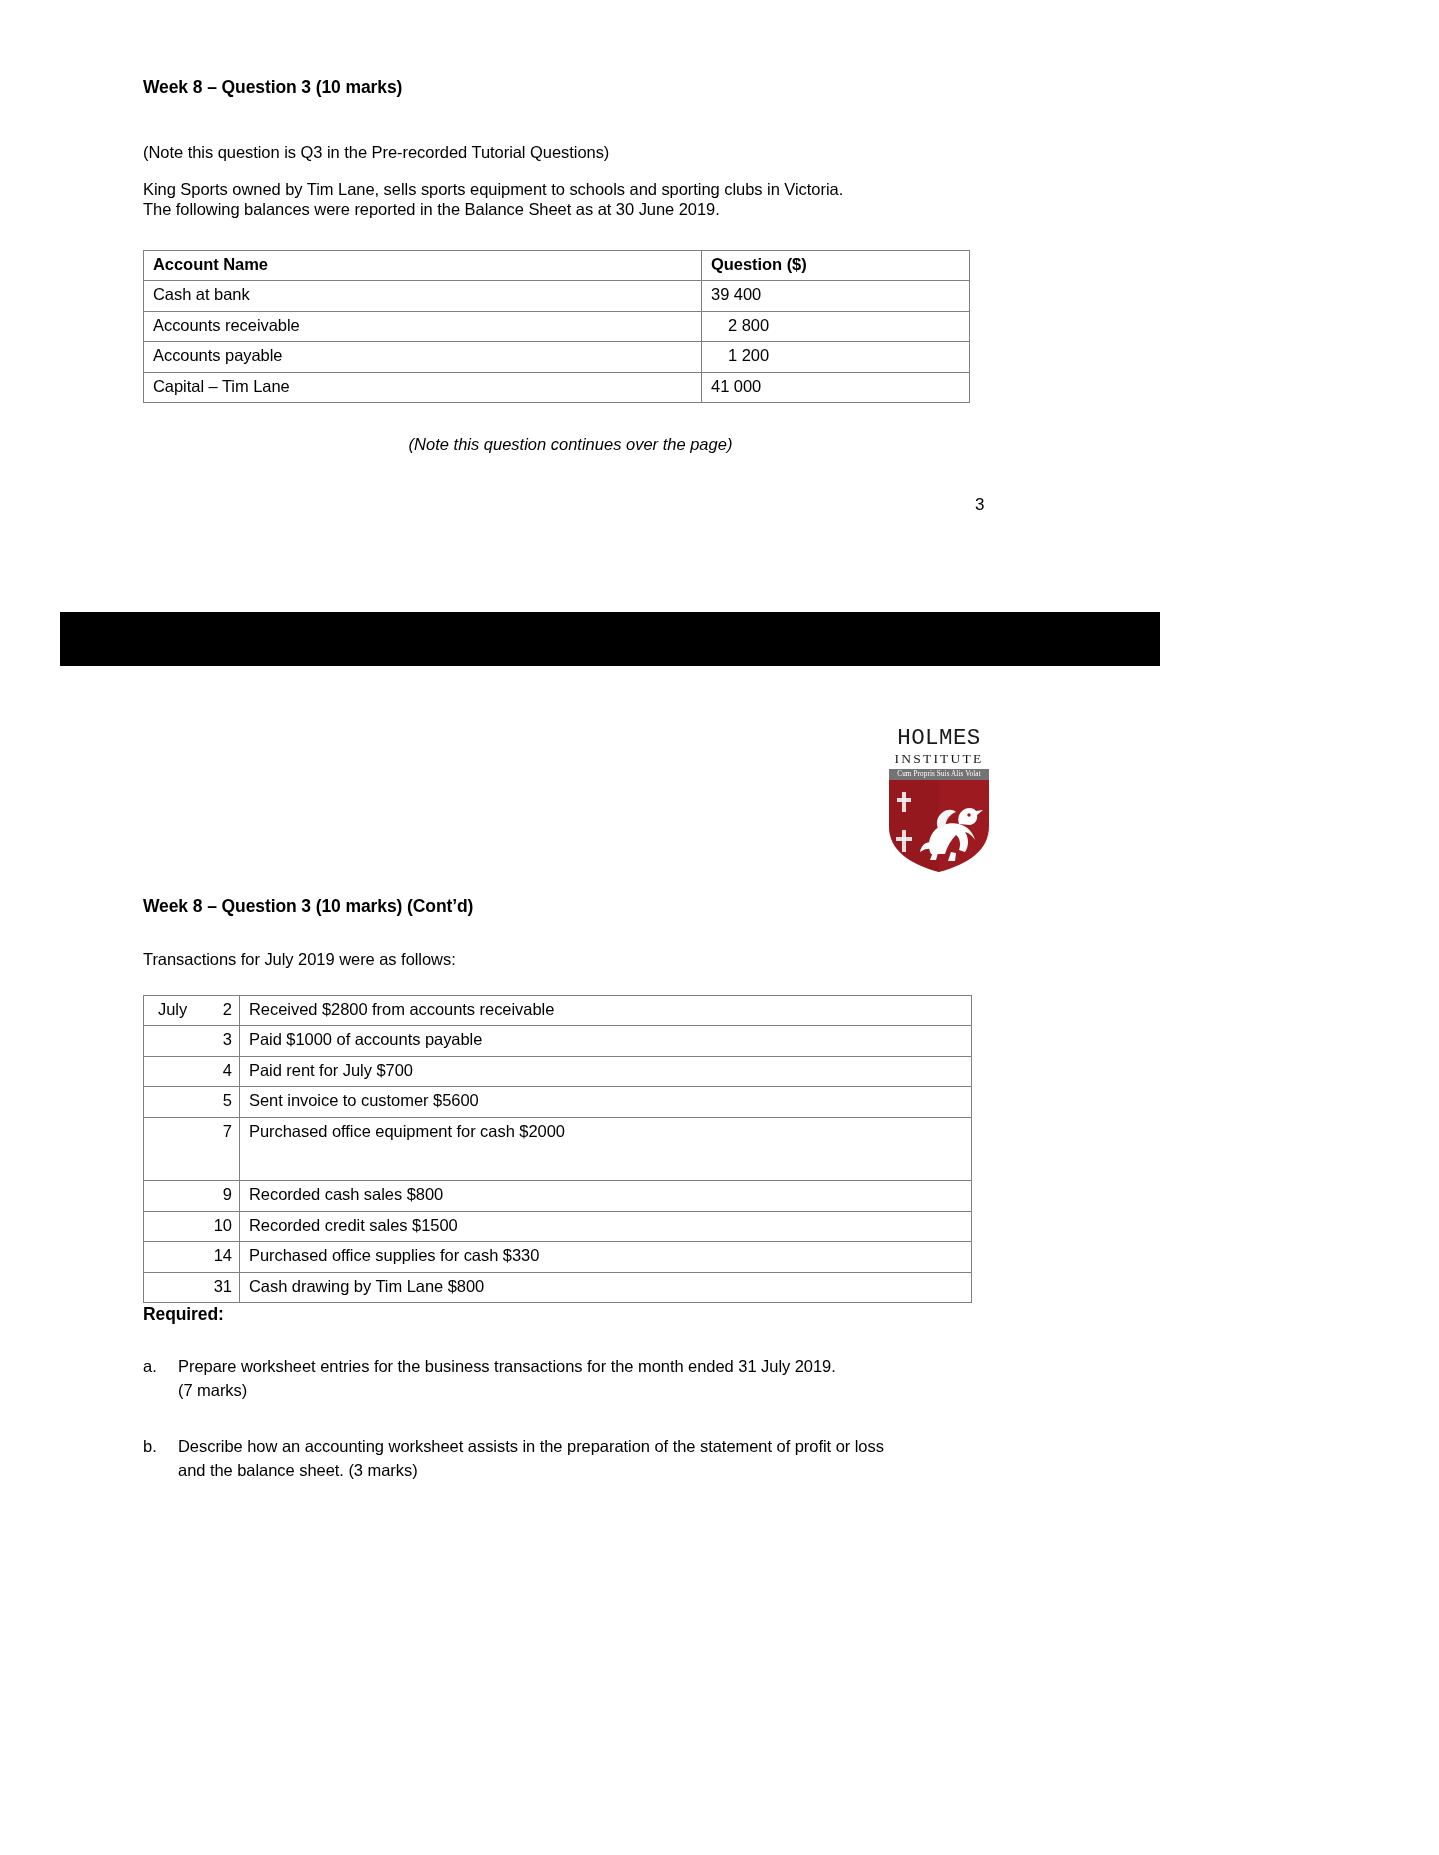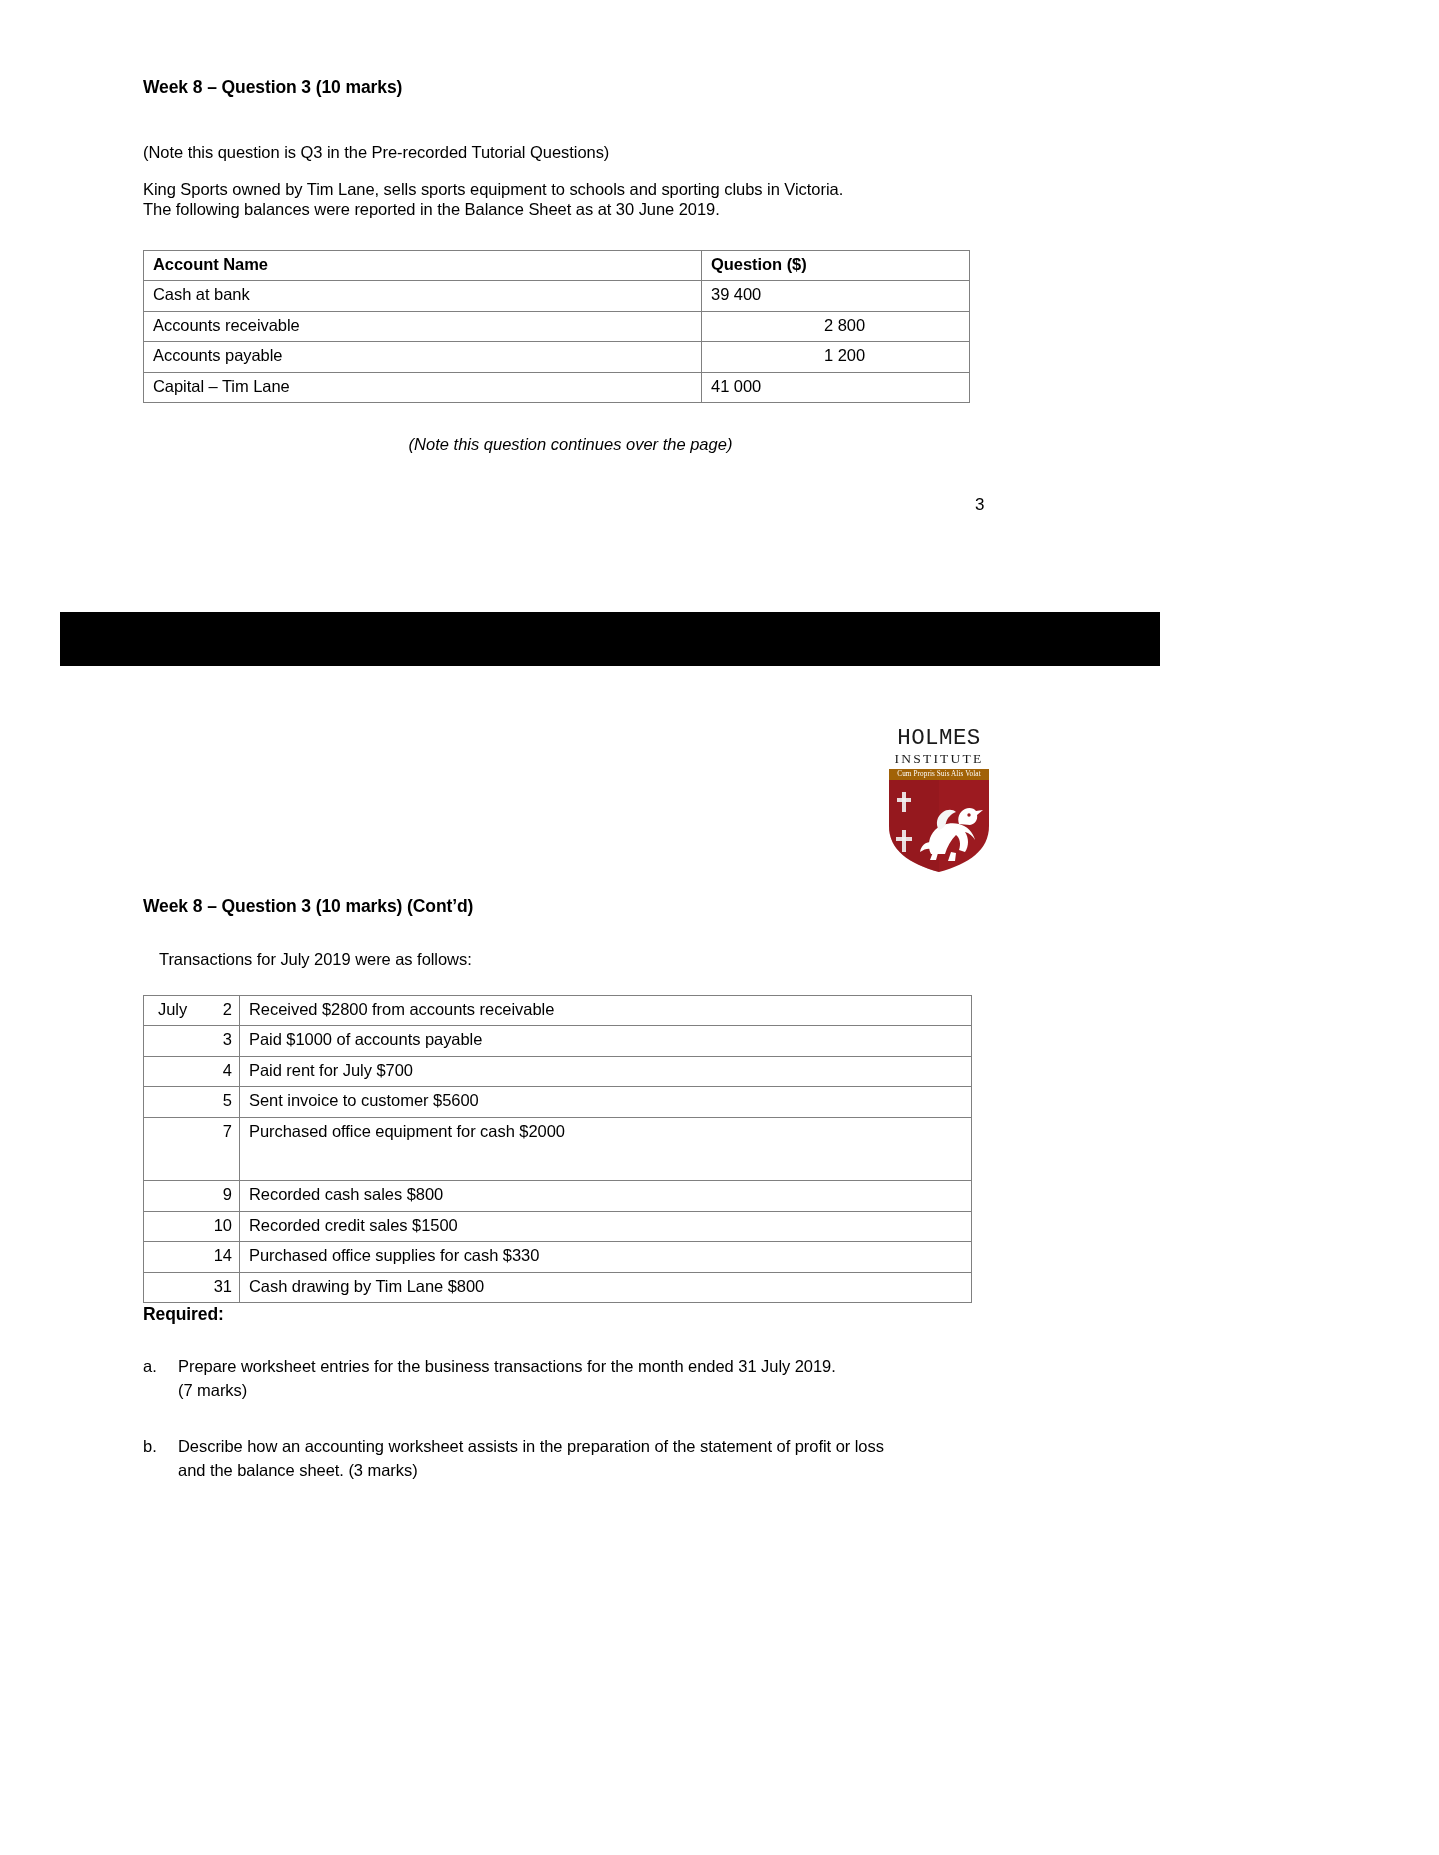--- a/index.html
+++ b/index.html
@@ -53,21 +53,21 @@
     vertical-align: top;
     letter-spacing: -0.05px;
   }
   table.doc-table th { font-weight: bold; }
 
   
   #balances-table { width: 826px; border-radius: 24px; }
   #balances-table .col-name { width: 558px; }
   #balances-table .col-bal  { width: 268px; }
   #balances-table td.bal-left  { text-align: left; }
-  #balances-table td.bal-mid   { text-align: center; padding-left: 26px; }
+  #balances-table td.bal-mid   { text-align: left; padding-left: 26px; }
 
   
   #transactions-table { width: 828px; }
   #transactions-table .col-month { width: 58px; border-right: none; text-align: left;
                                    padding-left: 14px; padding-right: 0; }
   #transactions-table .col-day   { width: 38px; border-left: none; text-align: right;
                                    padding-right: 7px; padding-left: 0; }
   #transactions-table .col-desc  { width: 732px; }
   #transactions-table tr.tall td { padding-bottom: 38px; }
 
@@ -110,21 +110,21 @@
     font-size: 13.5px;
     letter-spacing: 2.2px;
     line-height: 1.1;
     margin-top: 1px;
     color: #1a1a1a;
     white-space: nowrap;
   }
   .logo-motto {
     width: 100px;
     margin: 3px auto 0 auto;
-    background: #a16207;
+    background: #737373;
     color: #ffffff;
     font-family: "Liberation Serif", serif;
     font-size: 7.2px;
     letter-spacing: 0.1px;
     line-height: 11px;
     height: 11px;
     white-space: nowrap;
     overflow: hidden;
   }
   .crest {
@@ -222,21 +222,21 @@
 
       <path d="M48 72 L45 80 L51 80 L53 73 Z" fill="#ffffff"></path>
       <path d="M66 72 L63 81 L70 81 L71 73 Z" fill="#ffffff"></path>
 
       <path d="M46 62 C40 62 36 66 35 72 C39 69 43 68 47 69 Z" fill="#ffffff"></path>
     </svg>
   </div>
 
   <div class="doc-col heading" style="top:895px;">Week 8 – Question 3 (10 marks) (Cont’d)</div>
 
-  <div class="doc-col para" style="top:948px;margin-left:16px;">Transactions for July 2019 were as follows:</div>
+  <div class="doc-col para" style="top:948px;">Transactions for July 2019 were as follows:</div>
 
   <div class="doc-col" style="top:995px;">
     <table class="doc-table" id="transactions-table">
       <tbody>
         <tr>
           <td class="col-month">July</td>
           <td class="col-day">2</td>
           <td class="col-desc">Received $2800 from accounts receivable</td>
         </tr>
         <tr>

